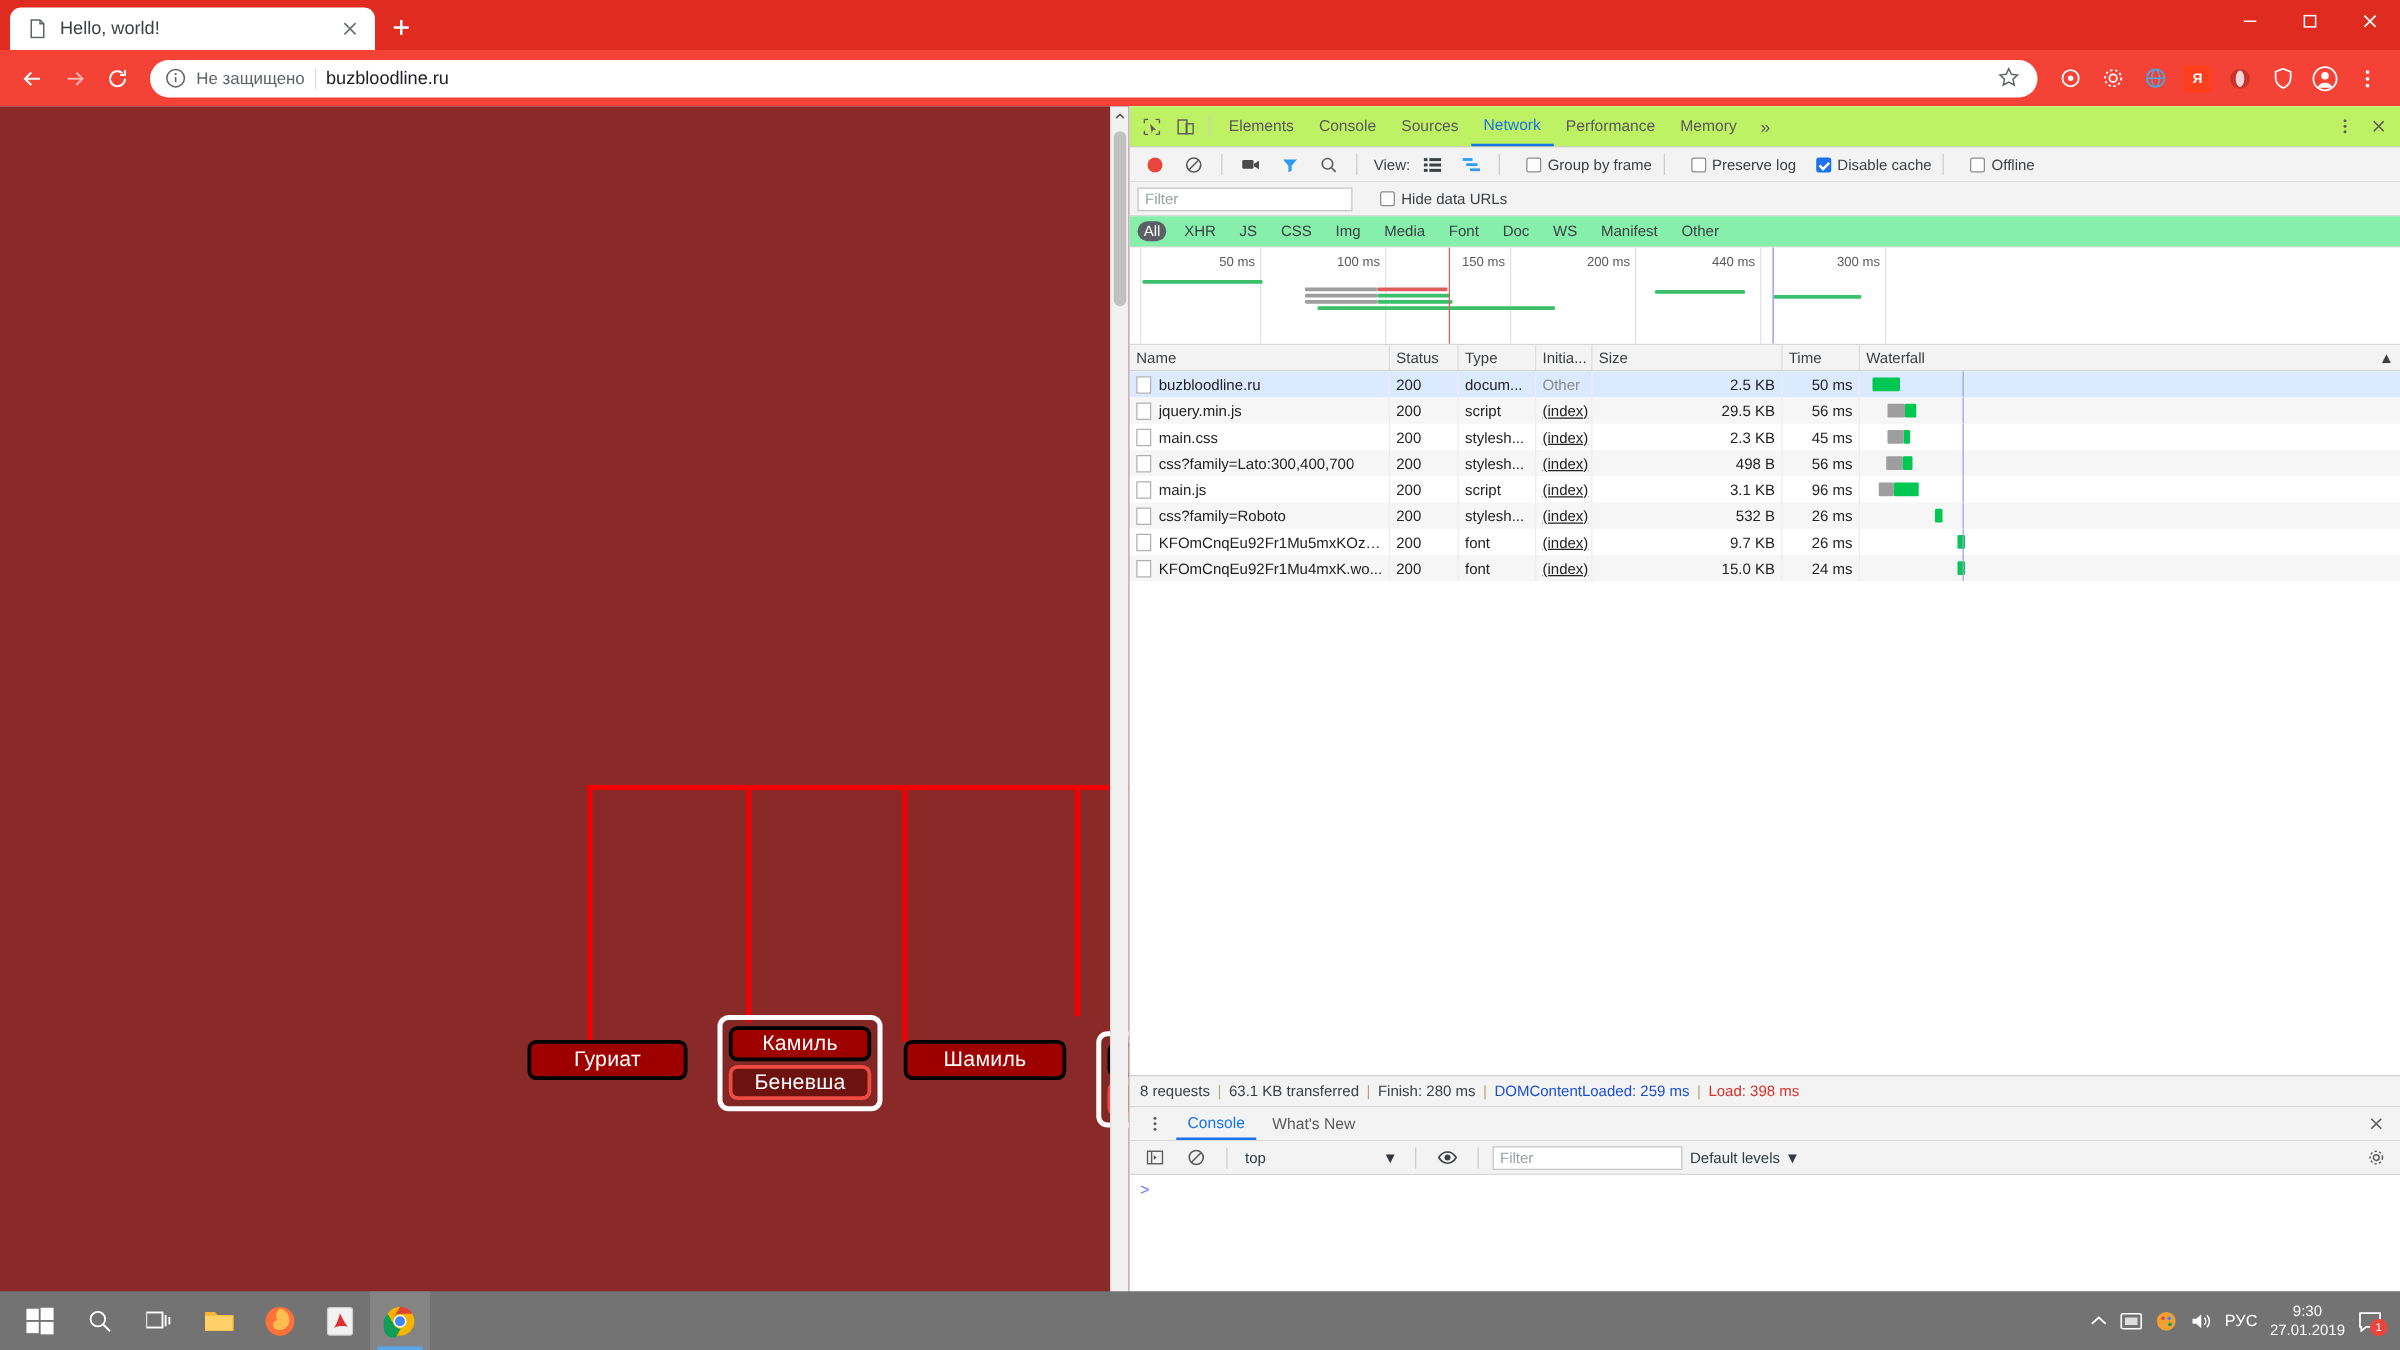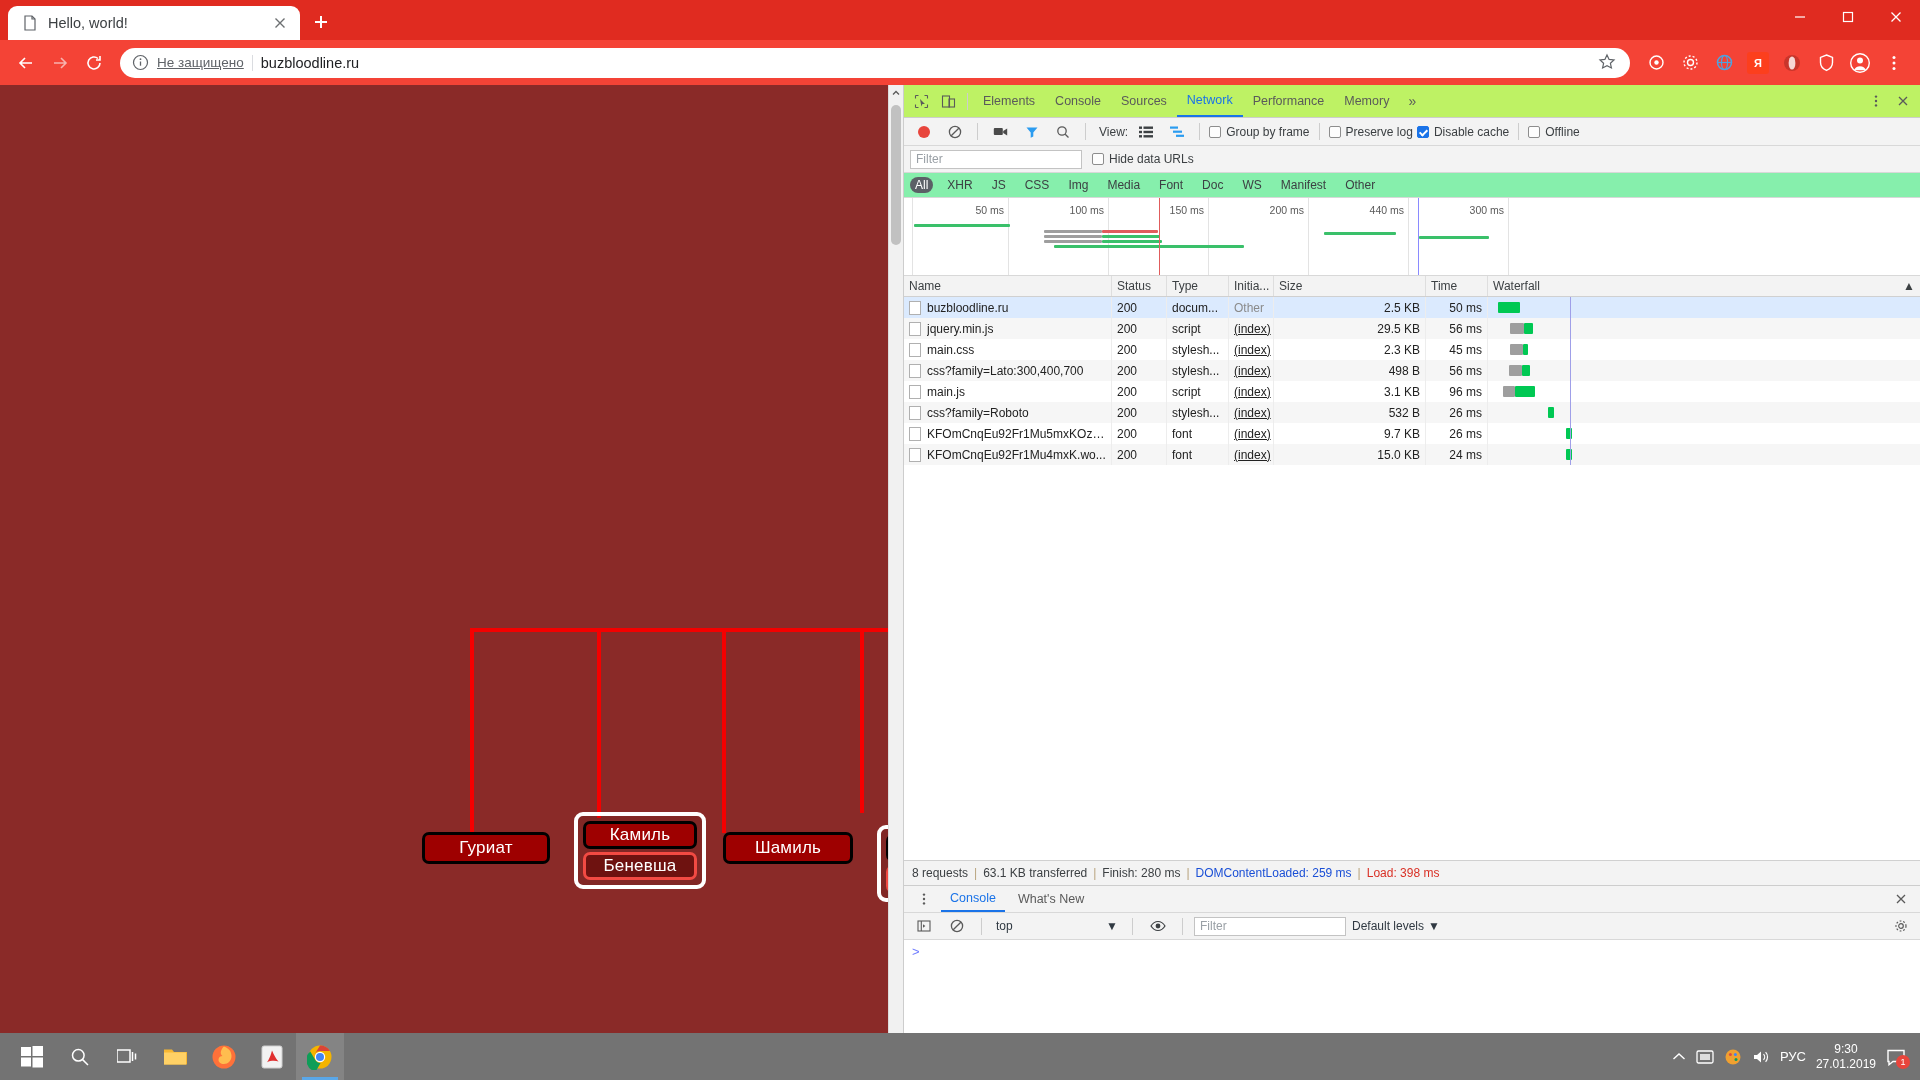--- a/index.html
+++ b/index.html
@@ -46,21 +46,21 @@
   .tb-icon {
     width: 32px; height: 32px; display: flex; align-items: center; justify-content: center;
     border-radius: 50%; flex: 0 0 32px;
   }
   .omnibox {
     flex: 1 1 auto; height: 30px; background: #fff; border-radius: 16px;
     margin: 0 8px; display: flex; align-items: center; padding: 0 12px; gap: 8px;
     min-width: 0;
   }
   .omni-info { width: 17px; height: 17px; flex: 0 0 17px; }
-  .omni-warn { font-size: 13.5px; color: #5f6368; white-space: nowrap; text-decoration: underline; }
+  .omni-warn { font-size: 13.5px; color: #5f6368; white-space: nowrap; }
   .omni-sep { width: 1px; height: 16px; background: #dadce0; }
   .omni-url { font-size: 14.5px; color: #202124; white-space: nowrap; }
   .omni-star { margin-left: auto; width: 20px; height: 20px; flex: 0 0 20px; }
   .ext-icons { display: flex; align-items: center; gap: 2px; }
   .ext-badge {
     width: 22px; height: 22px; border-radius: 3px; display: flex;
     align-items: center; justify-content: center; font-size: 11px;
     color: #fff; font-weight: bold;
   }
 
@@ -151,21 +151,21 @@
   .t2-label { font-size: 12px; color: #3c4043; margin-left: 4px; }
   .chk {
     width: 12px; height: 12px; border: 1px solid #8d8d8d; border-radius: 2px;
     background: #fdfdfd; display: inline-block; position: relative; flex: 0 0 12px;
   }
   .chk.checked { background: #1a73e8; border-color: #1a73e8; }
   .chk.checked::after {
     content: ""; position: absolute; left: 3.5px; top: 1px; width: 3px; height: 6px;
     border: solid #fff; border-width: 0 2px 2px 0; transform: rotate(45deg);
   }
-  .chk-grp { display: flex; align-items: center; gap: 5px; font-size: 12px; color: #3c4043; white-space: nowrap; }
+  .chk-grp { display: flex; align-items: center; gap: 5px; font-size: 12px; color: #3c4043; white-space: nowrap; margin-left: 12px; }
 
   .dt-filterbar {
     height: 27px; background: #f3f3f3; border-bottom: 1px solid #d8d8d8;
     display: flex; align-items: center; padding: 0 6px; gap: 10px;
   }
   .filter-input {
     width: 172px; height: 19px; background: #fff; border: 1px solid #c3c3c3;
     font-size: 12px; color: #303942; padding: 0 5px; display: flex; align-items: center;
   }
   .filter-input .ph { color: #9aa0a6; }

